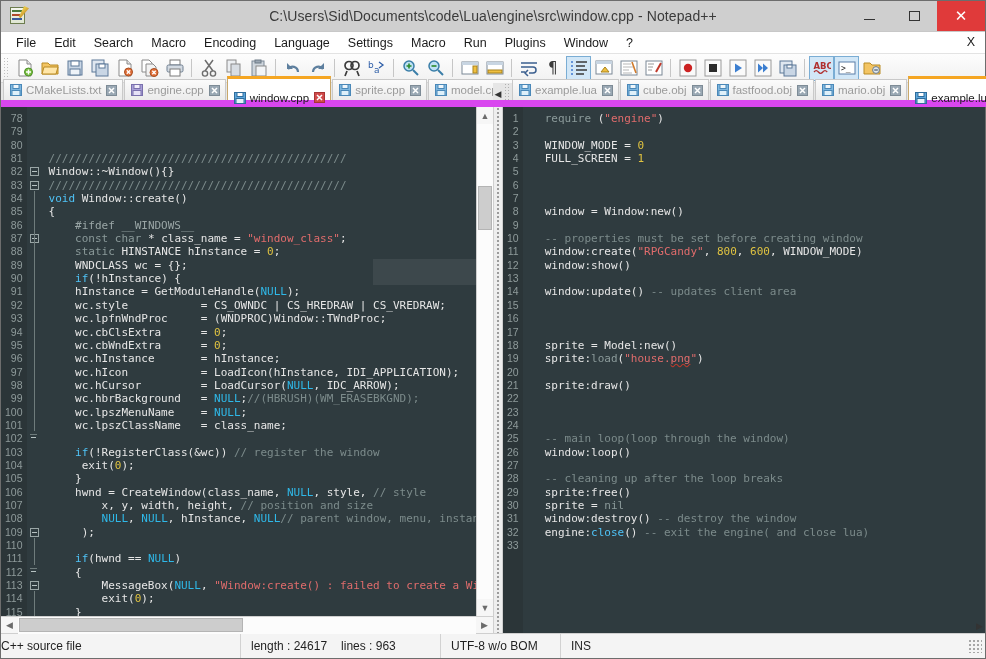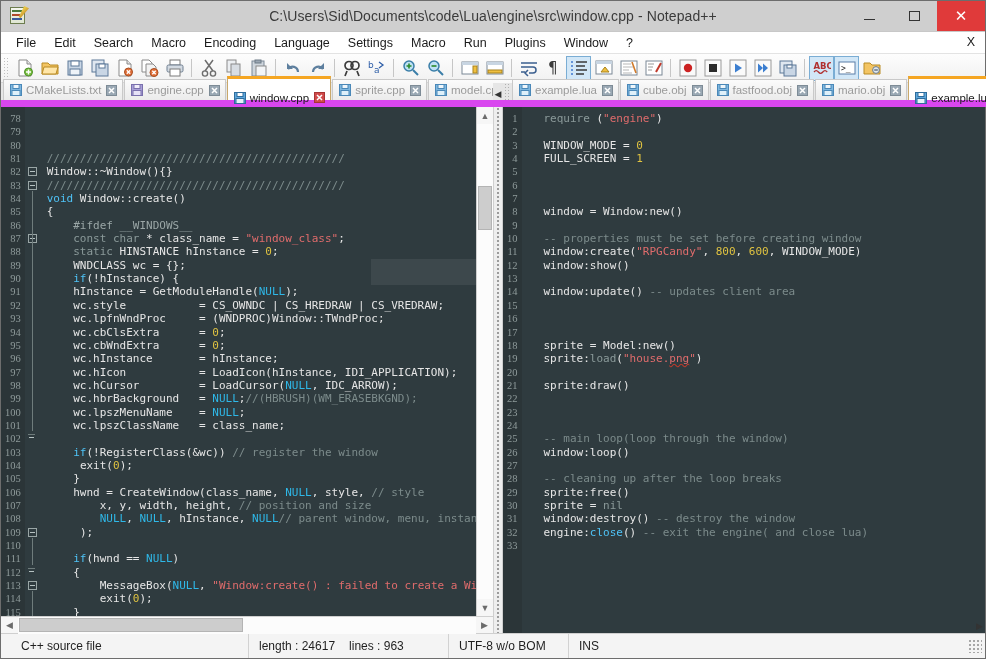--- a/index.html
+++ b/index.html
@@ -200,21 +200,21 @@
   .panebody {
     flex: 1 1 auto;
     display: flex;
     min-height: 0;
     overflow: hidden;
     position: relative;
   }
   .gutter {
     background: #2b3538;
     color: #8f9b9b;
-    font-family: Liberation Serif, serif;
+    font-family: Liberation Sans, sans-serif;
     font-size: 10.5px;
     line-height: 13.35px;
     text-align: right;
     padding: 5px 4px 0 4px;
     flex: 0 0 auto;
     user-select: none;
     white-space: pre;
   }
   .foldmargin {
     width: 16px;
@@ -343,21 +343,21 @@
     font-size: 12px;
     color: #1f1f1f;
   }
   .sb-cell {
     height: 100%;
     display: flex; align-items: center;
     padding: 0 10px;
     border-right: 1px solid #d2d2d2;
     white-space: nowrap;
   }
-  .sb-cell.first { padding-left: 12px; margin-left: 8px; }
+  .sb-cell.first { padding-left: 0; }
   .sb-grip {
     width: 14px; height: 14px; margin-left:auto; margin-right:3px;
     background-image: radial-gradient(#a7a7a7 45%, transparent 46%);
     background-size: 4px 4px;
   }
   .rightpane-marker {
     position:absolute; right:2px; bottom:2px;
     font-size:9px; color:#333;
   }
 </style>

